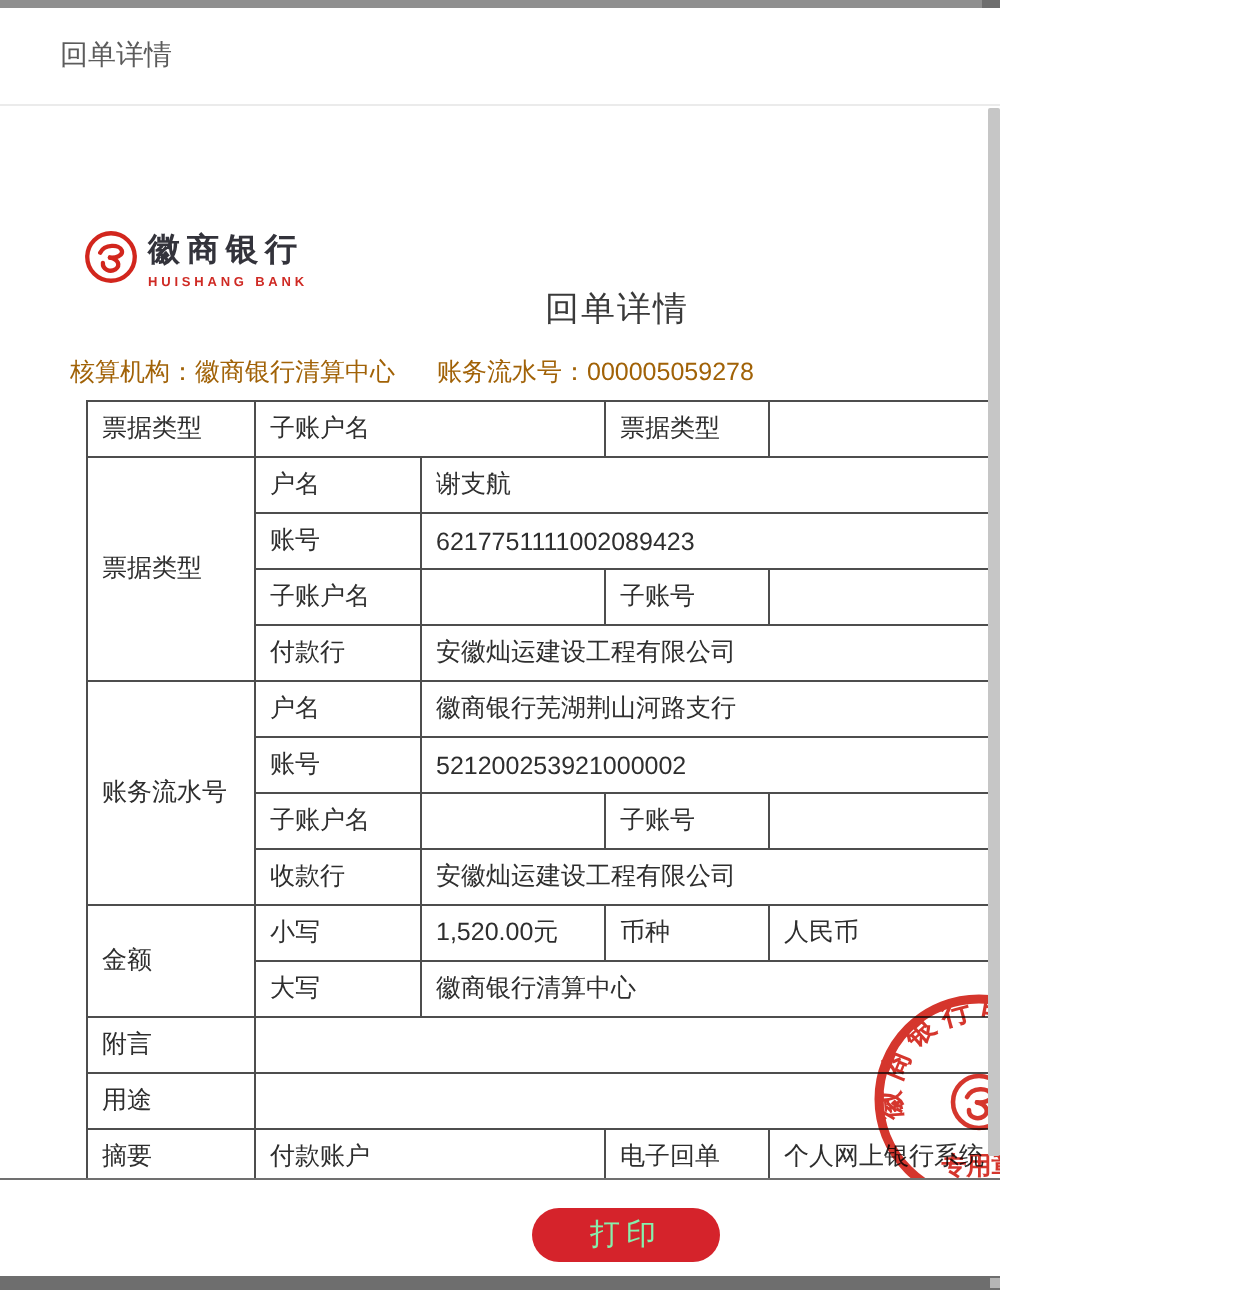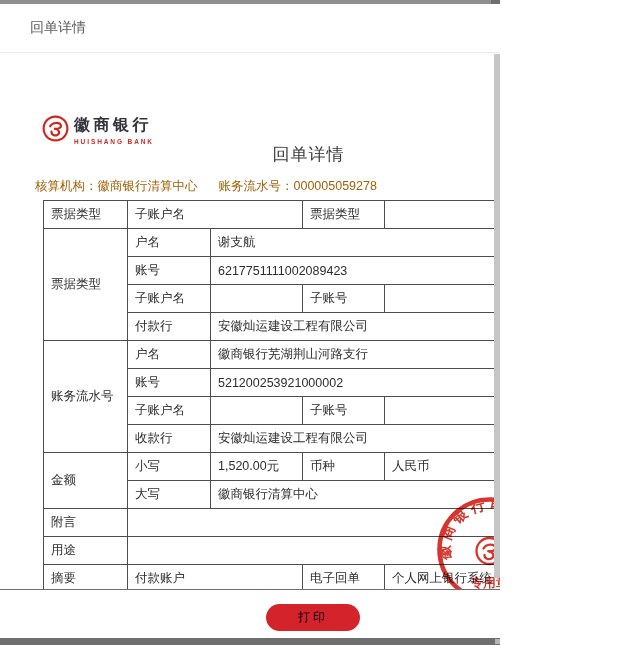--- a/index.html
+++ b/index.html
@@ -26,21 +26,21 @@
   .doc-title { position:absolute; top:89px; left:0; width:617px; text-align:center; font-size:17px; color:#3a3a3a; letter-spacing:1px; }
 
   .meta-line { position:absolute; left:35px; top:124px; display:flex; gap:21px; font-size:12.5px; color:#a16207; white-space:nowrap; }
 
   table.receipt { position:absolute; left:43px; top:146px; width:501px; border-collapse:collapse; table-layout:fixed; font-size:12.5px; color:#2e2e2e; }
   table.receipt td { border:1px solid #4d4d4d; height:28px; padding:0 7px; vertical-align:middle; overflow:hidden; white-space:nowrap; background:transparent; }
 
   .stamp { position:absolute; left:434px; top:440px; width:111px; height:111px; mix-blend-mode:multiply; opacity:.93; pointer-events:none; }
 
   .dialog-footer { position:absolute; top:591px; left:0; width:617px; height:47px; background:#fff; }
-  .print-btn { position:absolute; left:266px; top:13px; width:94px; height:27px; border:none; border-radius:14px; background:#d5232b; color:#000000; font-size:12px; letter-spacing:3px; text-align:center; line-height:27px; cursor:pointer; font-family:inherit; }
+  .print-btn { position:absolute; left:266px; top:13px; width:94px; height:27px; border:none; border-radius:14px; background:#d5232b; color:#86efac; font-size:15px; letter-spacing:3px; text-align:center; line-height:27px; cursor:pointer; font-family:inherit; }
 
   .scroll-thumb { position:absolute; right:0; top:54px; width:6px; height:524px; background:#c6c6c6; border-radius:1px; }
 </style>
 </head>
 <body>
 
 <div class="screen">
 
   <div class="top-strip"></div>
   <div class="top-strip-end"></div>

